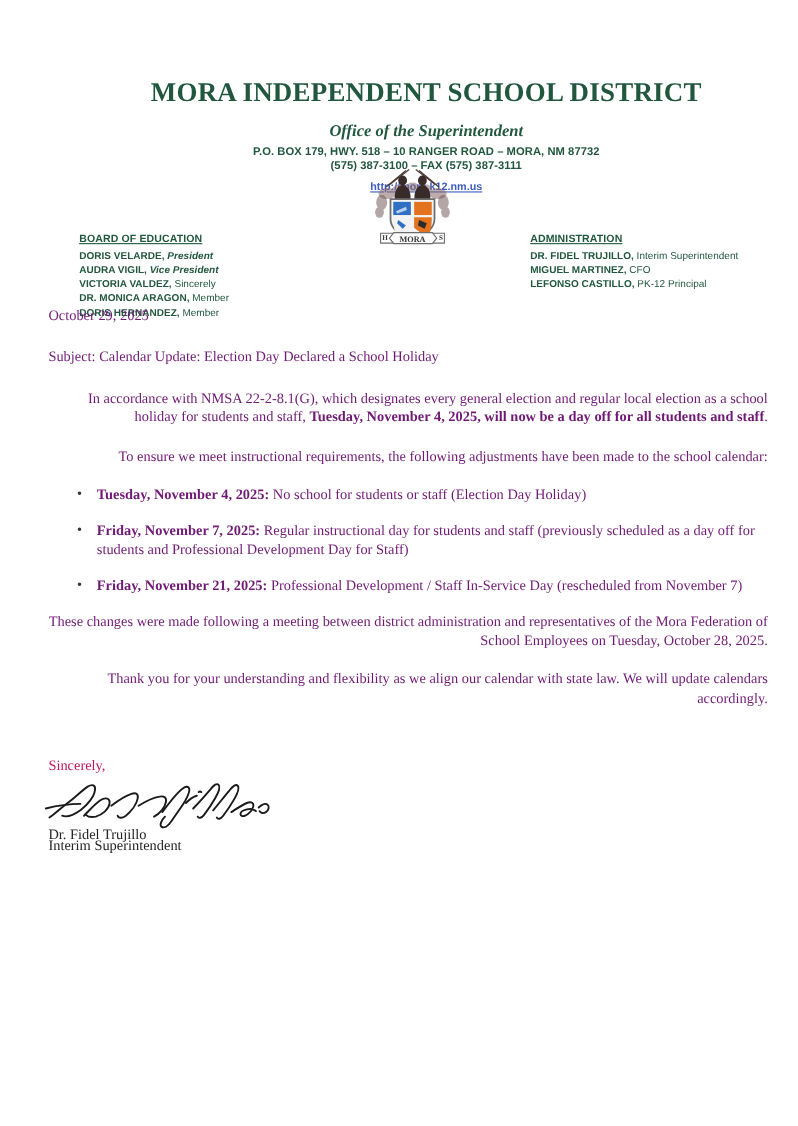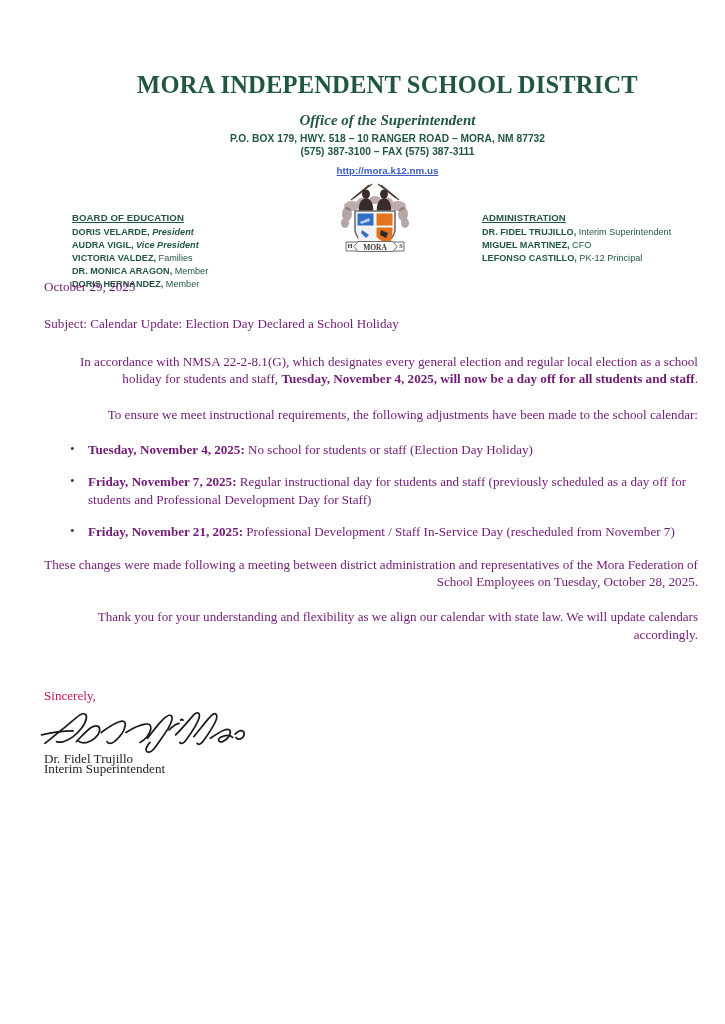--- a/index.html
+++ b/index.html
@@ -116,21 +116,21 @@
   }
   .col-entry .role-it {
     font-style: italic;
     font-weight: bold;
   }
 
   
   .crest {
     position: absolute;
     left: 336px;
-    top: 180px;
+    top: 150px;
     width: 78px;
     height: 76px;
   }
 
   
   .body-block {
     position: absolute;
     left: 44px;
     top: 278px;
     width: 654px;
@@ -216,21 +216,21 @@
       <div class="col-entry">
         <span>DORIS VELARDE,</span>
         <span class="role-it">President</span>
       </div>
       <div class="col-entry">
         <span>AUDRA VIGIL,</span>
         <span class="role-it">Vice President</span>
       </div>
       <div class="col-entry">
         <span>VICTORIA VALDEZ,</span>
-        <span class="role">Families</span>
+        <span class="role">Sincerely</span>
       </div>
       <div class="col-entry">
         <span>DR. MONICA ARAGON,</span>
         <span class="role">Member</span>
       </div>
       <div class="col-entry">
         <span>DORIS HERNANDEZ,</span>
         <span class="role">Member</span>
       </div>
     </div>

